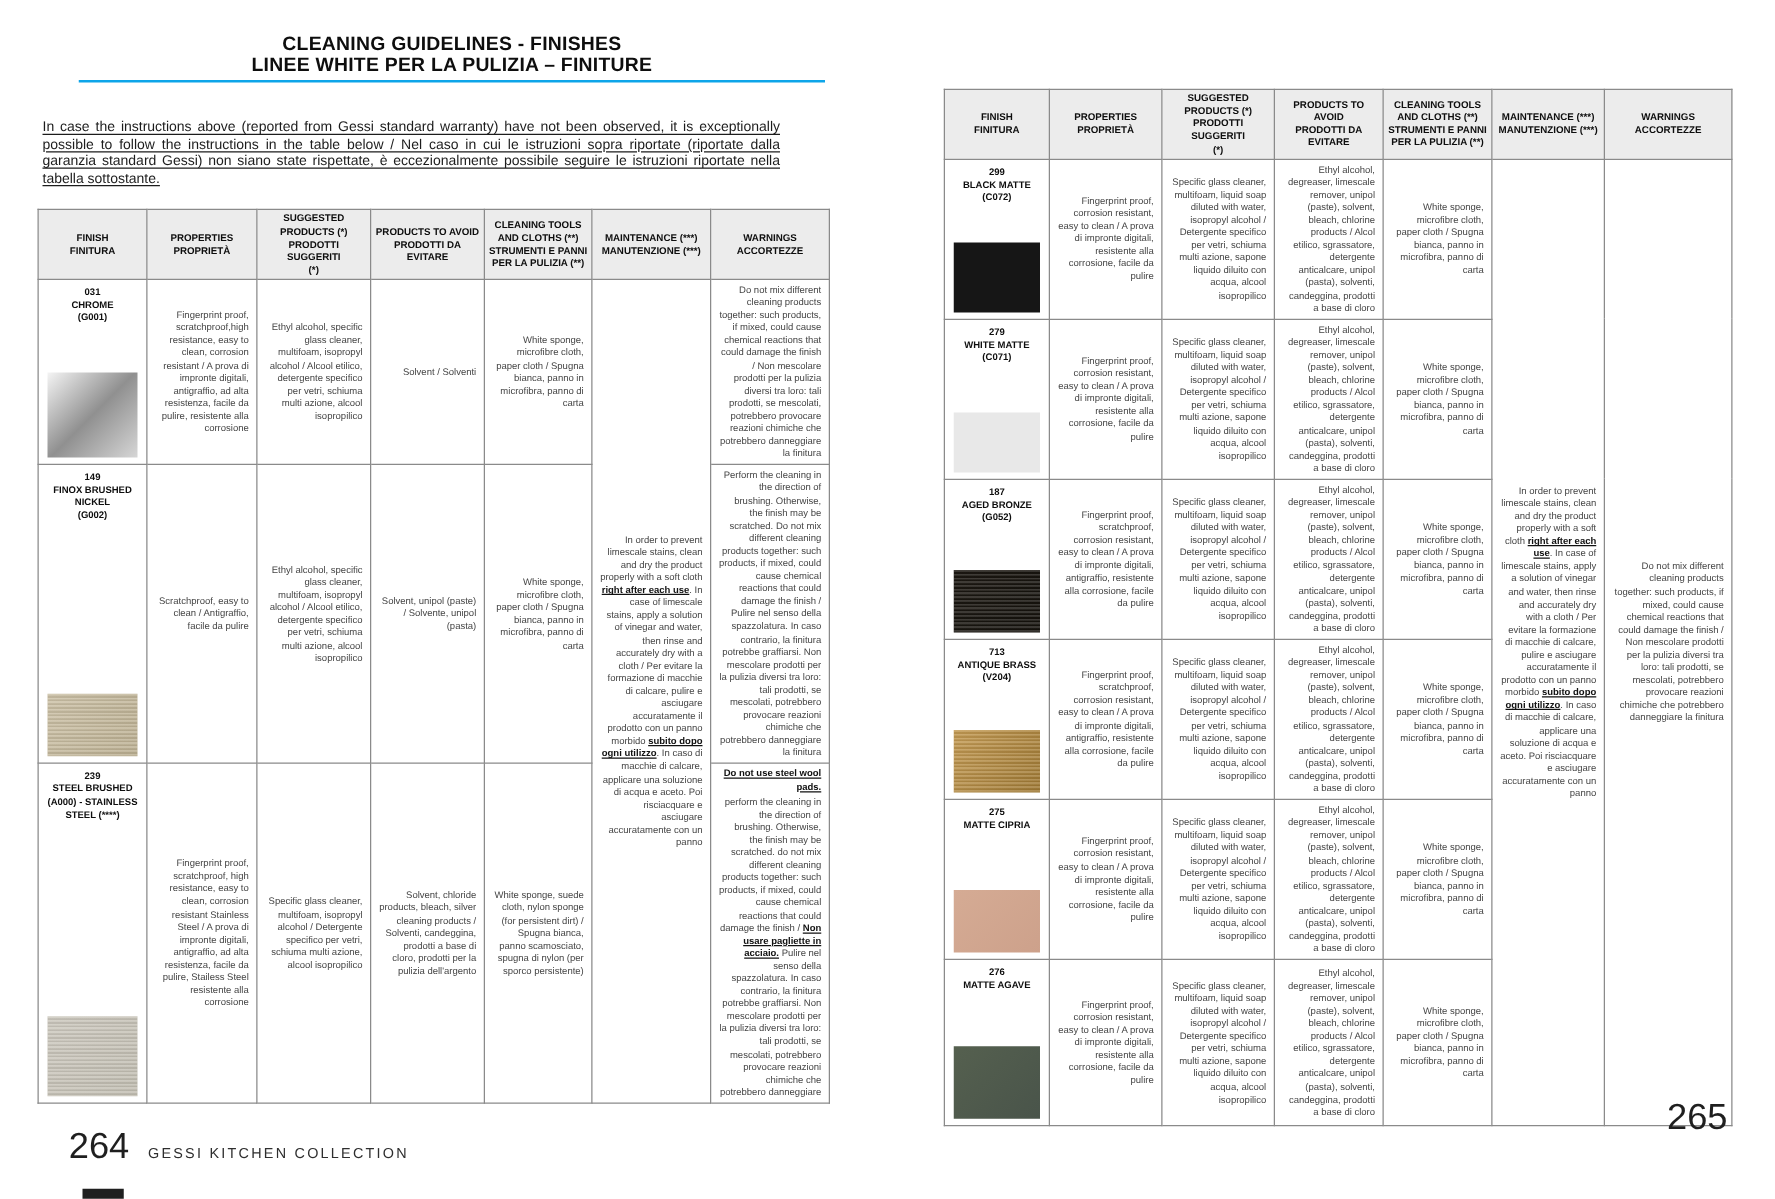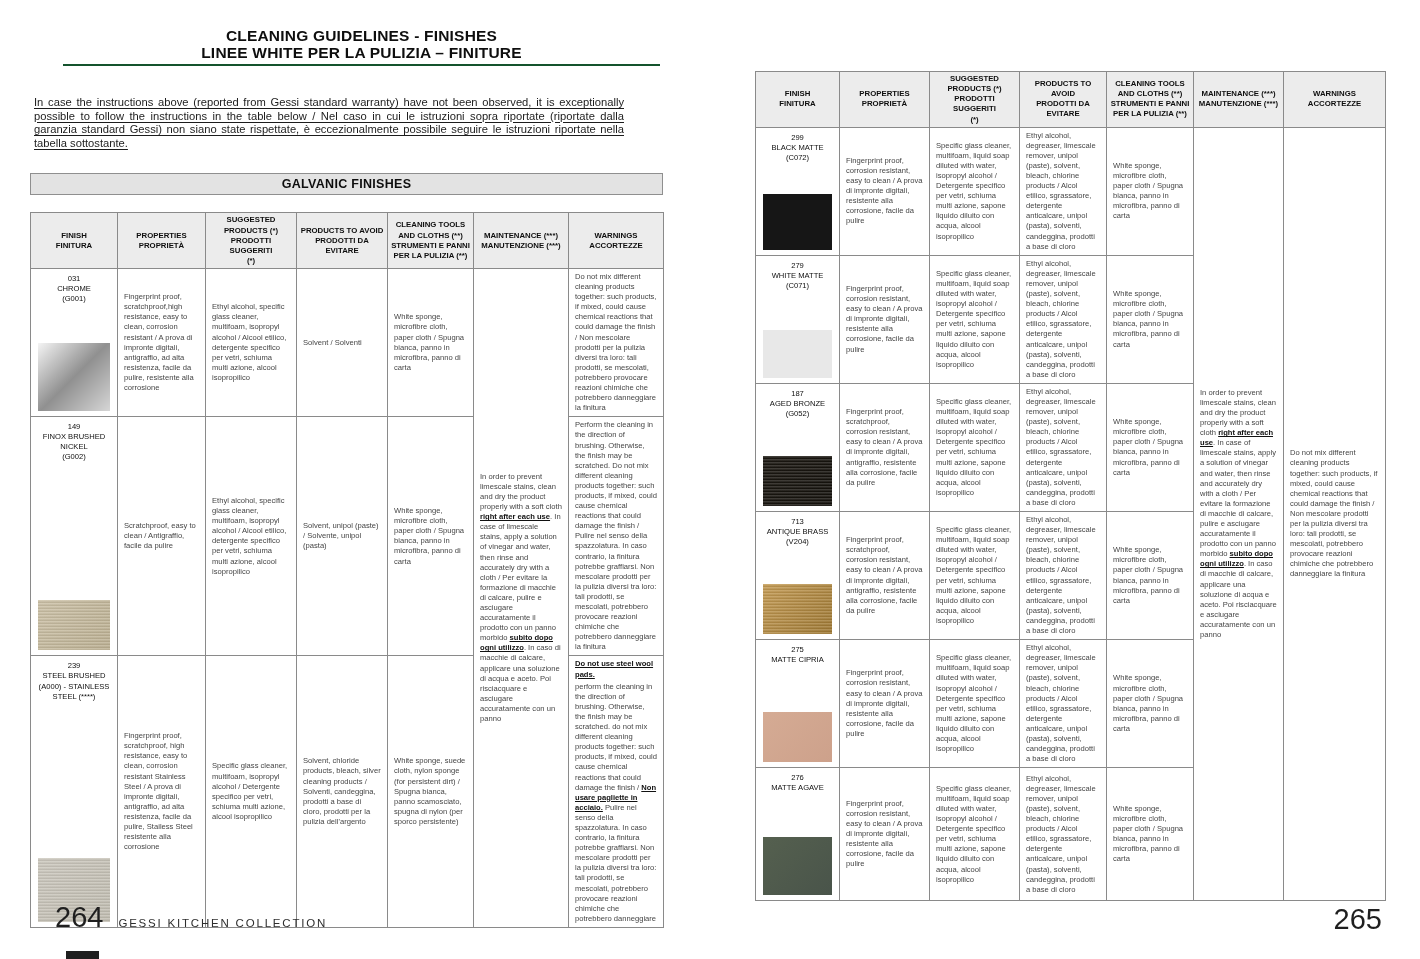--- a/index.html
+++ b/index.html
@@ -4,69 +4,68 @@
 <title>Cleaning Guidelines - Finishes</title>
 <style>
   html,body{margin:0;padding:0;}
   body{
     width:1420px;height:959px;background:#ffffff;position:relative;overflow:hidden;
     font-family:"Liberation Sans", sans-serif;color:#222;
   }
   .page-left{position:absolute;left:30px;top:28px;width:633px;}
   .page-right{position:absolute;left:755px;top:62px;width:630px;}
 
-  .title-block{margin-left:33px;width:597px;text-align:center;border-bottom:2px solid #14532d;padding-bottom:3px;}
+  .title-block{margin-left:33px;width:597px;text-align:center;border-bottom:2px solid #0ea5e9;padding-bottom:3px;}
   .title-line{font-size:15.5px;font-weight:bold;line-height:16.5px;color:#0e0e0e;letter-spacing:.2px;}
 
   .intro{margin-top:30px;margin-left:4px;width:590px;font-size:11.2px;line-height:13.6px;
     text-align:justify;color:#1c1c1c;text-decoration:underline;text-underline-offset:2px;}
 
   .section-bar{margin-top:23px;height:20px;background:#e3e3e3;border:1px solid #8f8f8f;
     display:flex;align-items:center;justify-content:center;font-weight:bold;font-size:12.5px;color:#0e0e0e;letter-spacing:.3px;}
   .page-right .section-bar{margin-top:0;}
 
   table.fin{border-collapse:collapse;table-layout:fixed;width:633px;margin-top:17px;}
   .page-right table.fin{width:630px;margin-top:9px;}
   table.fin th,table.fin td{border:1px solid #8a8a8a;}
   table.fin th{background:#ececec;font-size:7.8px;font-weight:bold;line-height:1.3;white-space:pre-line;
     text-align:center;vertical-align:middle;color:#0e0e0e;height:38px;padding:2px 3px;}
-  td.cell{font-size:7.6px;line-height:1.33;color:#454545;text-align:left;vertical-align:middle;padding:3px 6px;margin-top:19px;}
+  td.cell{font-size:7.6px;line-height:1.33;color:#454545;text-align:right;vertical-align:middle;padding:3px 6px;margin-top:19px;}
   td.finish{position:relative;vertical-align:top;padding:5px 4px 0;}
-  .finish-label{font-weight:normal;color:#0e0e0e;white-space:pre-line;font-size:7.6px;line-height:1.32;text-align:center;}
+  .finish-label{font-weight:bold;color:#0e0e0e;white-space:pre-line;font-size:7.6px;line-height:1.32;text-align:center;}
   .swatch{position:absolute;left:7px;right:7px;bottom:5px;overflow:hidden;}
   .brushed::after{content:"";position:absolute;left:0;right:0;top:0;bottom:0;
     background:repeating-linear-gradient(180deg,rgba(255,255,255,.16) 0 1px,rgba(0,0,0,.07) 2px 3px);}
   .swatch{position:absolute;}
   .g-r1{height:112px}.g-r2{height:155px}.g-r3{height:262px}
   .v-r1{height:104px}.v-r2{height:96px}.v-r3{height:92px}.v-r4{height:104px}.v-r5{height:103px}.v-r6{height:133px}
   .g-r1 .swatch{height:68px}.g-r2 .swatch{height:50px}.g-r3 .swatch{height:64px}
   .v-r1 .swatch{height:56px}.v-r2 .swatch{height:48px}.v-r3 .swatch{height:50px}
   .v-r4 .swatch{height:50px}.v-r5 .swatch{height:50px}.v-r6 .swatch{height:58px}
 
   .bu{font-weight:bold;text-decoration:underline;color:#111;}
   .block-bu{display:block;font-weight:bold;text-decoration:underline;color:#111;margin-bottom:2px;}
 
   .footer-left{position:absolute;left:55px;top:901px;display:flex;align-items:baseline;gap:15px;}
   .pagenum{font-size:29px;color:#1f1f1f;}
   .brand{font-size:11.5px;letter-spacing:1.8px;color:#2e2e2e;}
-  .footer-right{position:absolute;right:38px;top:903px;}
+  .footer-right{position:absolute;right:38px;top:878px;}
   .artifact{position:absolute;left:66px;top:951px;width:33px;height:8px;background:#1f1f1f;}
 </style>
 </head>
 <body>
 
 <div class="page-left">
   <div class="title-block">
     <div class="title-line">CLEANING GUIDELINES - FINISHES</div>
     <div class="title-line">LINEE WHITE PER LA PULIZIA – FINITURE</div>
   </div>
 
   <div class="intro">In case the instructions above (reported from Gessi standard warranty) have not been observed, it is exceptionally possible to follow the instructions in the table below / Nel caso in cui le istruzioni sopra riportate (riportate dalla garanzia standard Gessi) non siano state rispettate, è eccezionalmente possibile seguire le istruzioni riportate nella tabella sottostante.</div>
 
-  <div class="section-bar">GALVANIC FINISHES</div>
 
   <table class="fin">
     <colgroup>
       <col style="width:87px">
         <col style="width:88px">
         <col style="width:91px">
         <col style="width:91px">
       <col style="width:86px">
         <col style="width:95px">
         <col style="width:95px">

